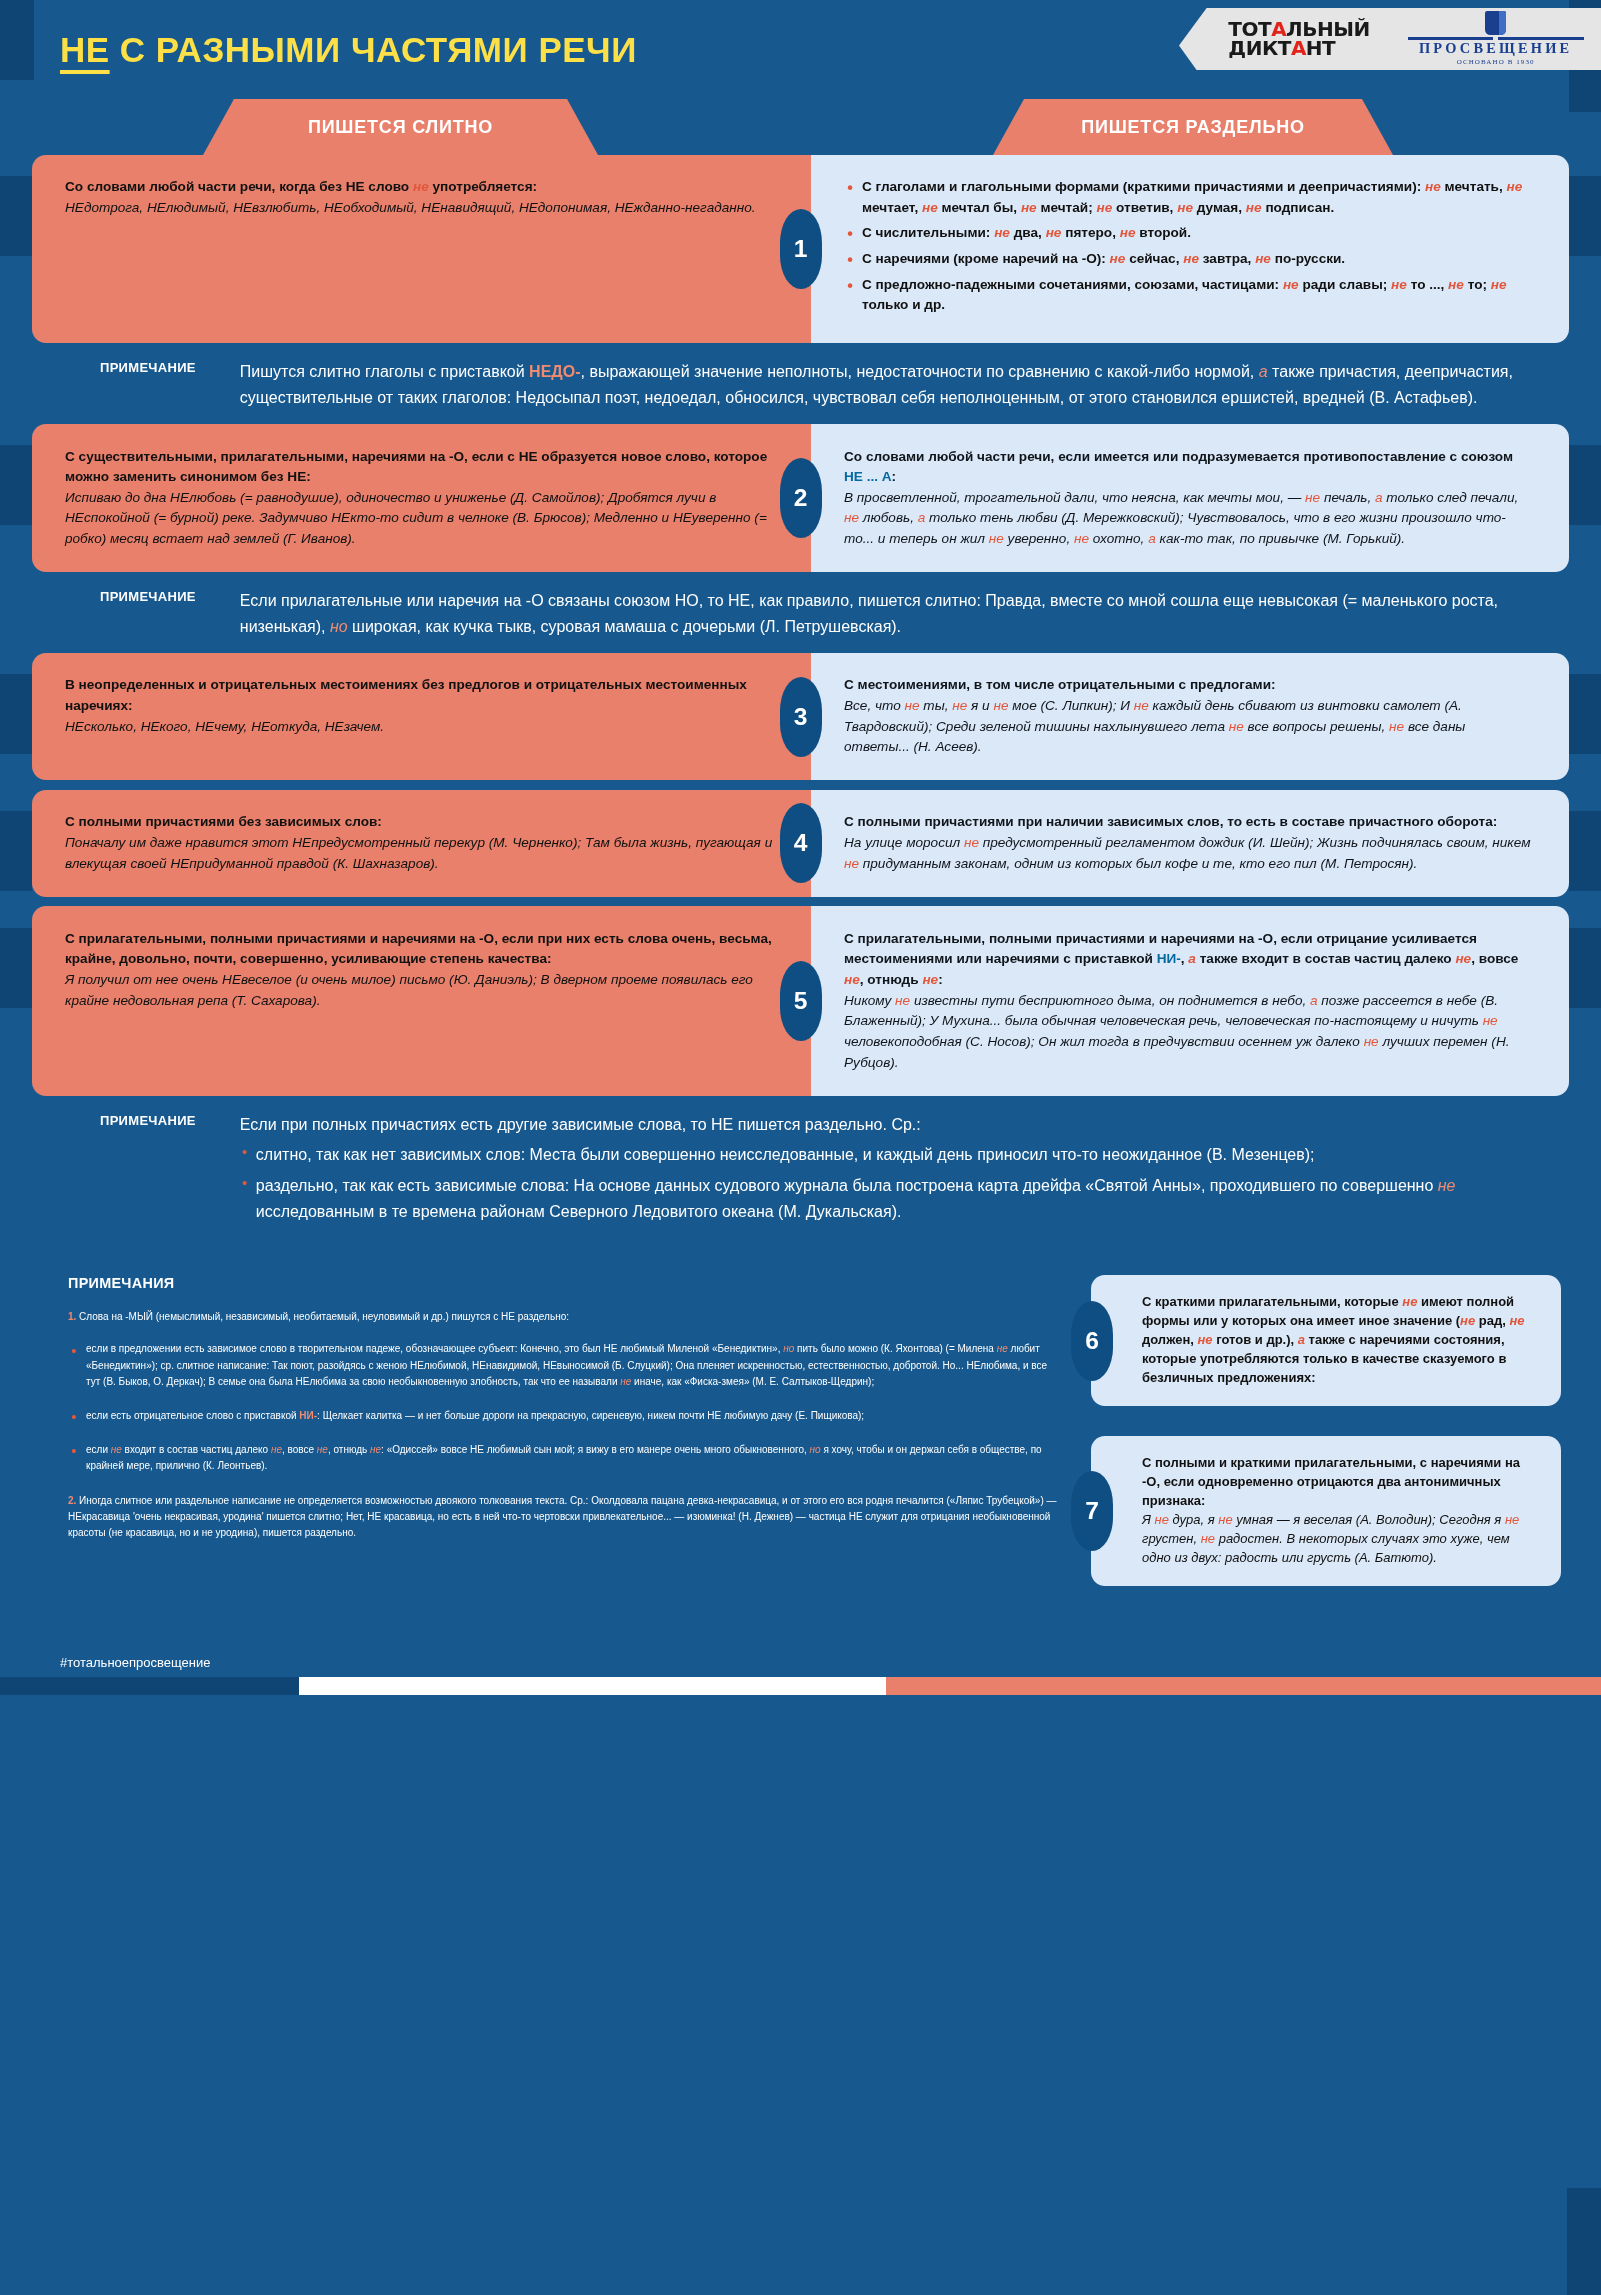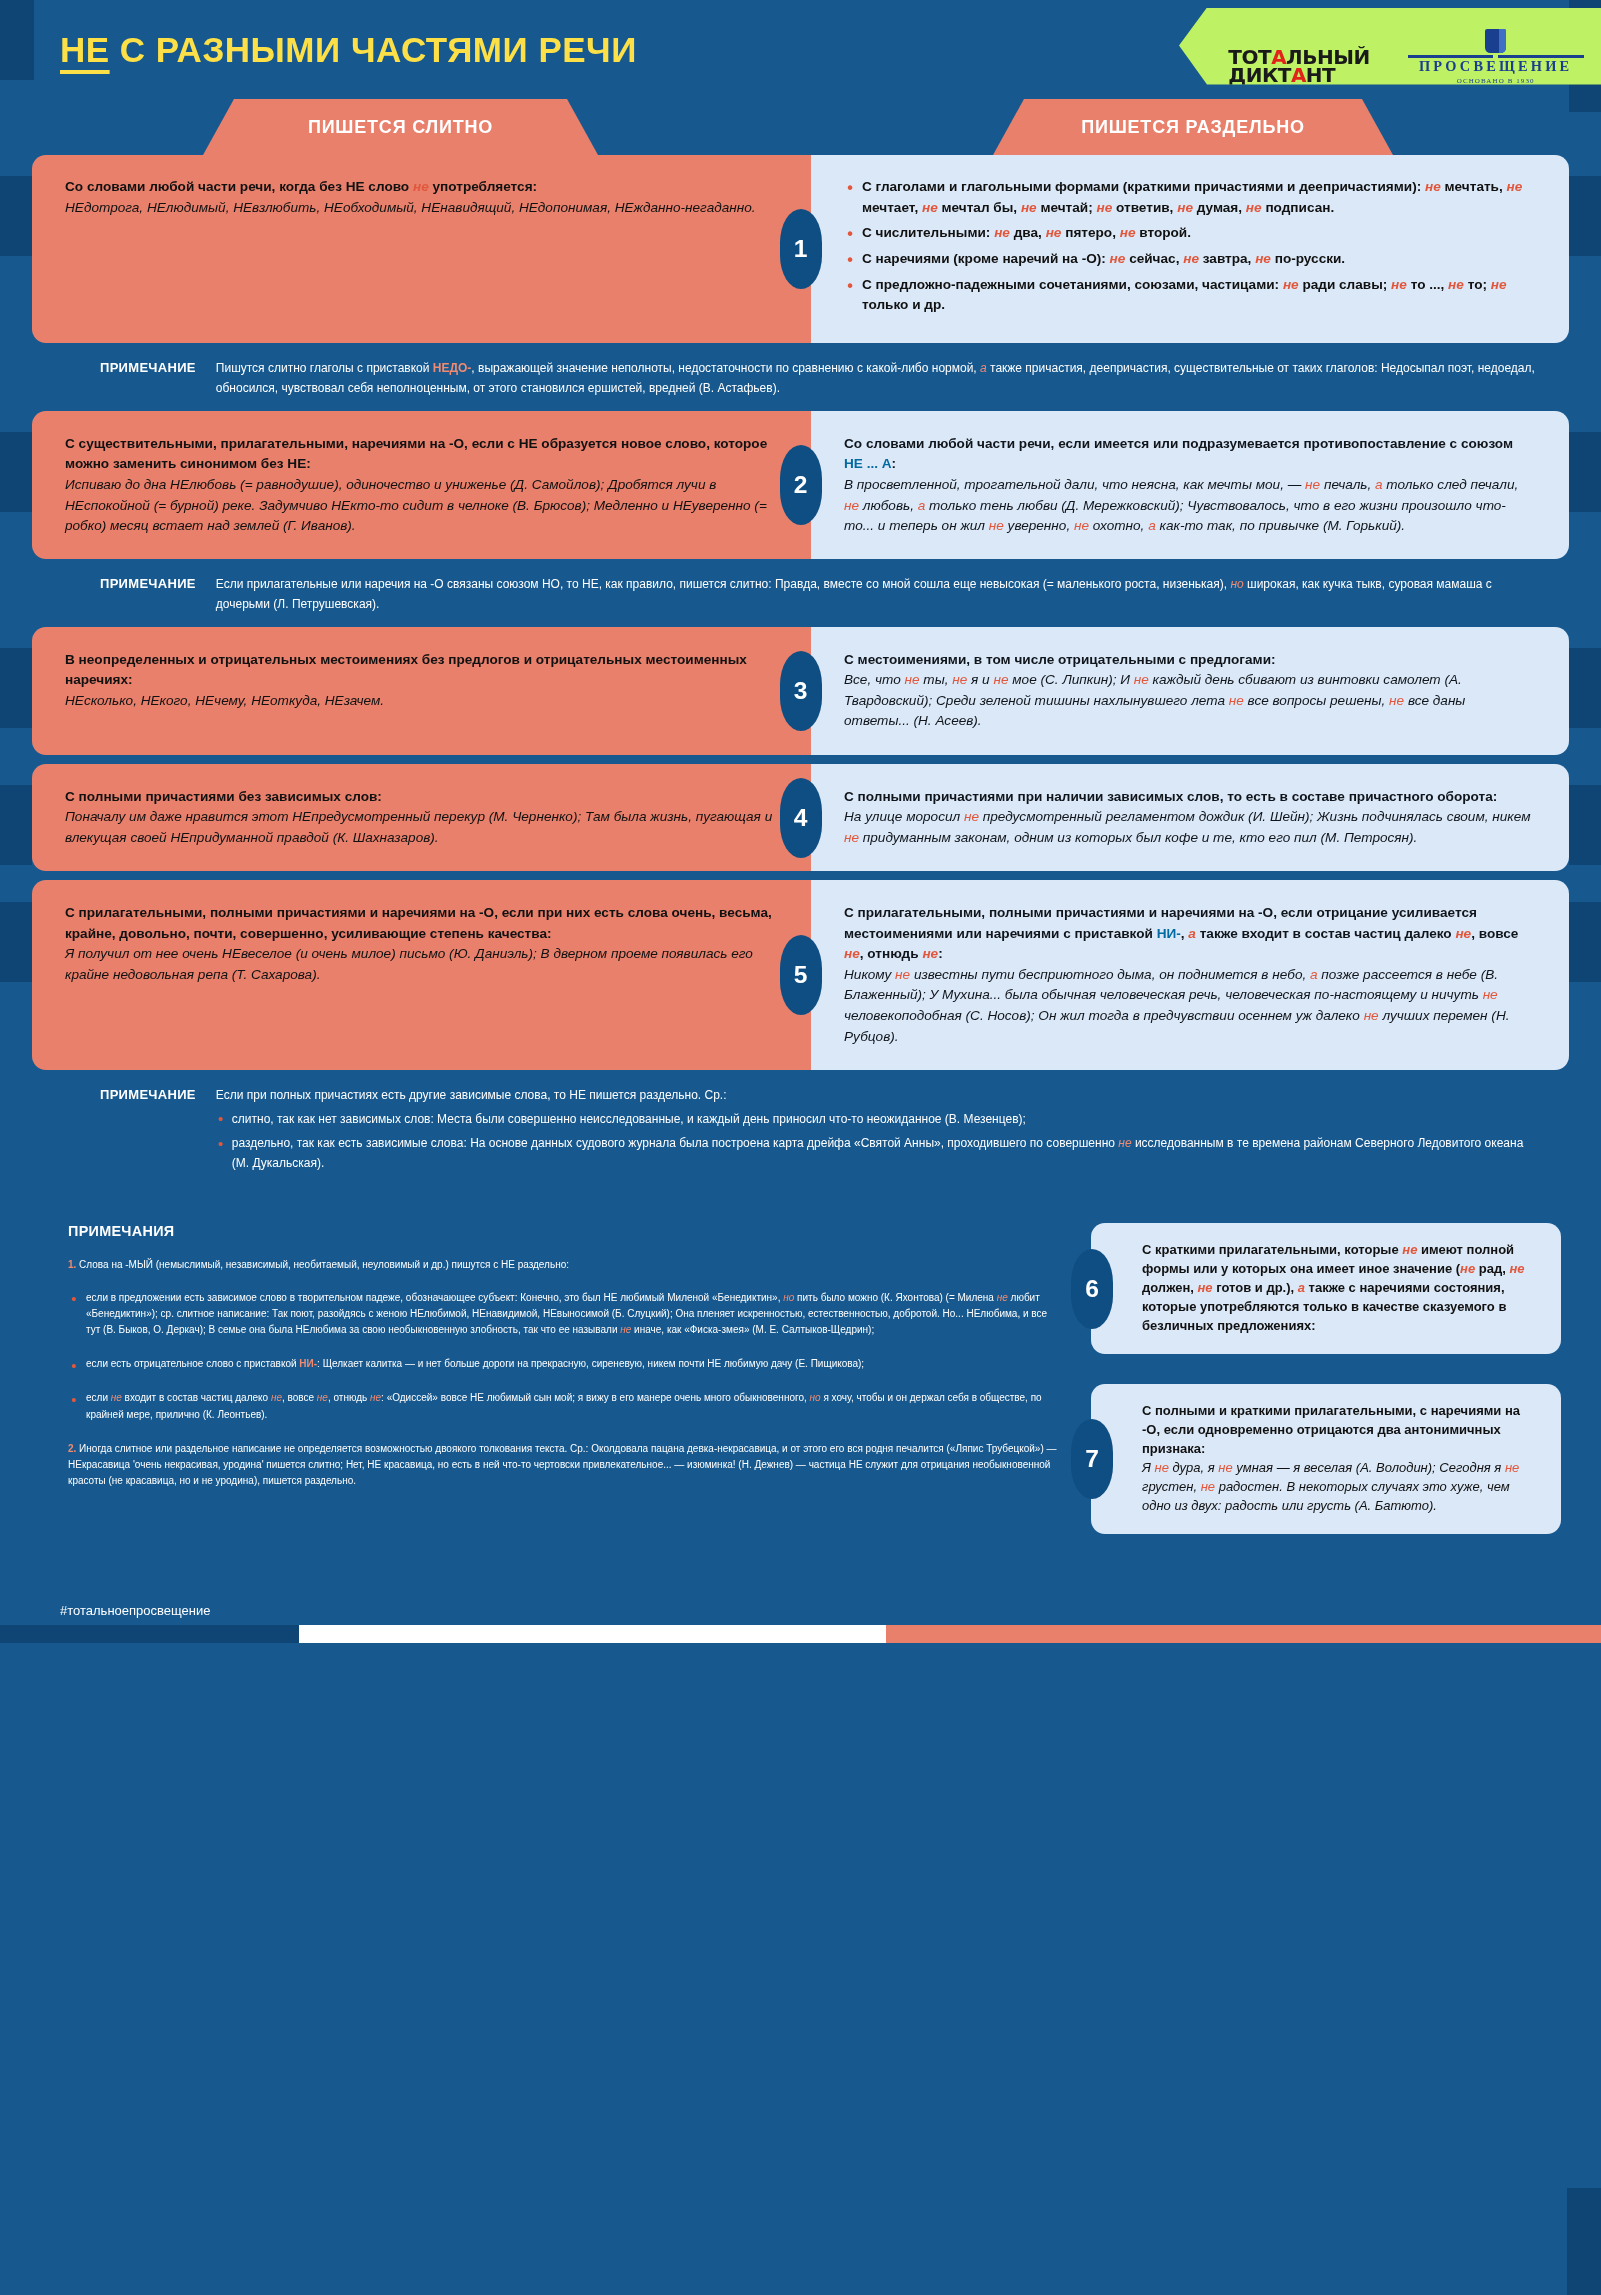--- a/index.html
+++ b/index.html
@@ -43,25 +43,25 @@
     font-size: 35px;
     font-weight: bold;
     letter-spacing: 0.5px;
     white-space: nowrap;
   }
   .title .u { text-decoration: underline; text-underline-offset: 7.5px; text-decoration-thickness: 3.7px; }
 
   .logo-panel {
     position: absolute;
     right: 0; top: 7.5px;
-    width: 422px; height: 77px;
-    background: #bef264;
+    width: 422px; height: 62px;
+    background: #e5e5e5;
     clip-path: polygon(28px 0, 422px 0, 422px 77px, 28px 77px, 0 38px);
     display: flex;
-    align-items: flex-end;
+    align-items: center;
     justify-content: center;
     gap: 38px;
     padding-left: 32px;
   }
   .logo-td { display: flex; flex-direction: column; line-height: 0.92; }
   .logo-td .l1, .logo-td .l2 {
     font-size: 20px; font-weight: bold; letter-spacing: -0.5px;
     color: #1a1a1a; font-family: "DejaVu Sans", sans-serif;
   }
   .logo-td .accent { color: #e2231a; }
@@ -158,21 +158,21 @@
   }
 
   
   .note {
     display: flex;
     gap: 20px;
     padding: 16px 64px 13px 100px;
     color: #ffffff;
   }
   .note .lbl { font-size: 13px; font-weight: bold; letter-spacing: 0.3px; white-space: nowrap; padding-top: 1.1px;}
-  .note .body { font-size: 12px; line-height: 1.62; }
+  .note .body { font-size: 16px; line-height: 1.62; margin-left: 24px; }
   .note .ne { color: #f08a70; }
   .note .nei { color: #f08a70; font-style: italic; }
   .note ul { list-style: none; margin-top: 4.3px;}
   .note ul li { position: relative; padding-left: 16px; margin-bottom: 5.3px; }
   .note ul li::before { content:"•"; position:absolute; left:2.1px; top:-2.1px; color:#e2573c; font-size:15px;}
 
   
   .bottom {
     display: flex;
     gap: 30px;

